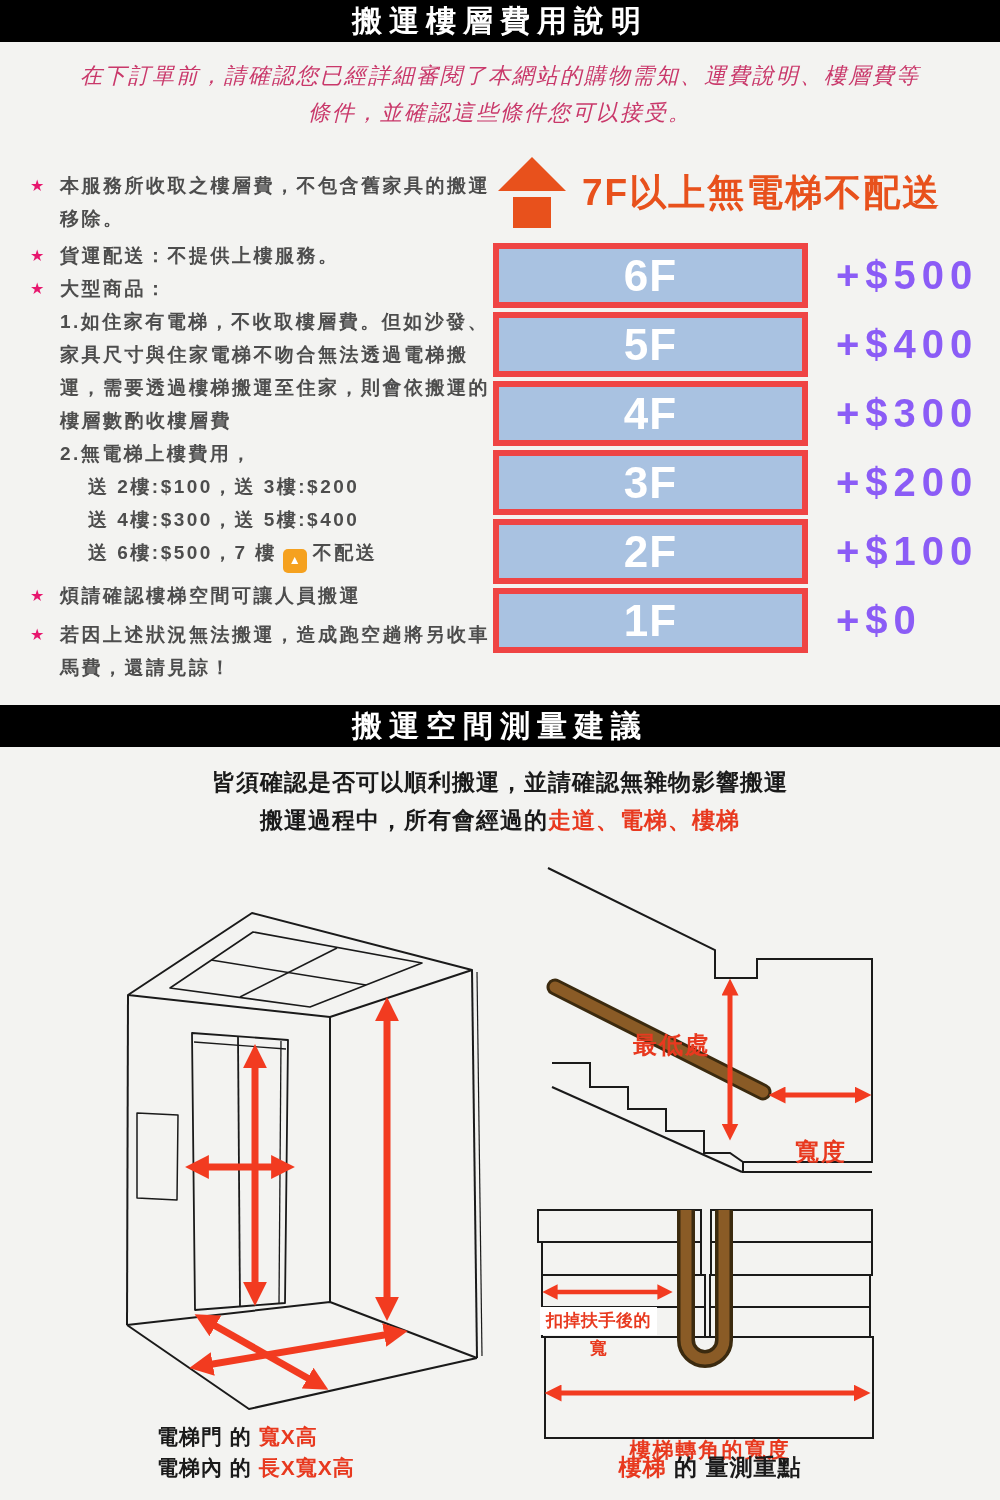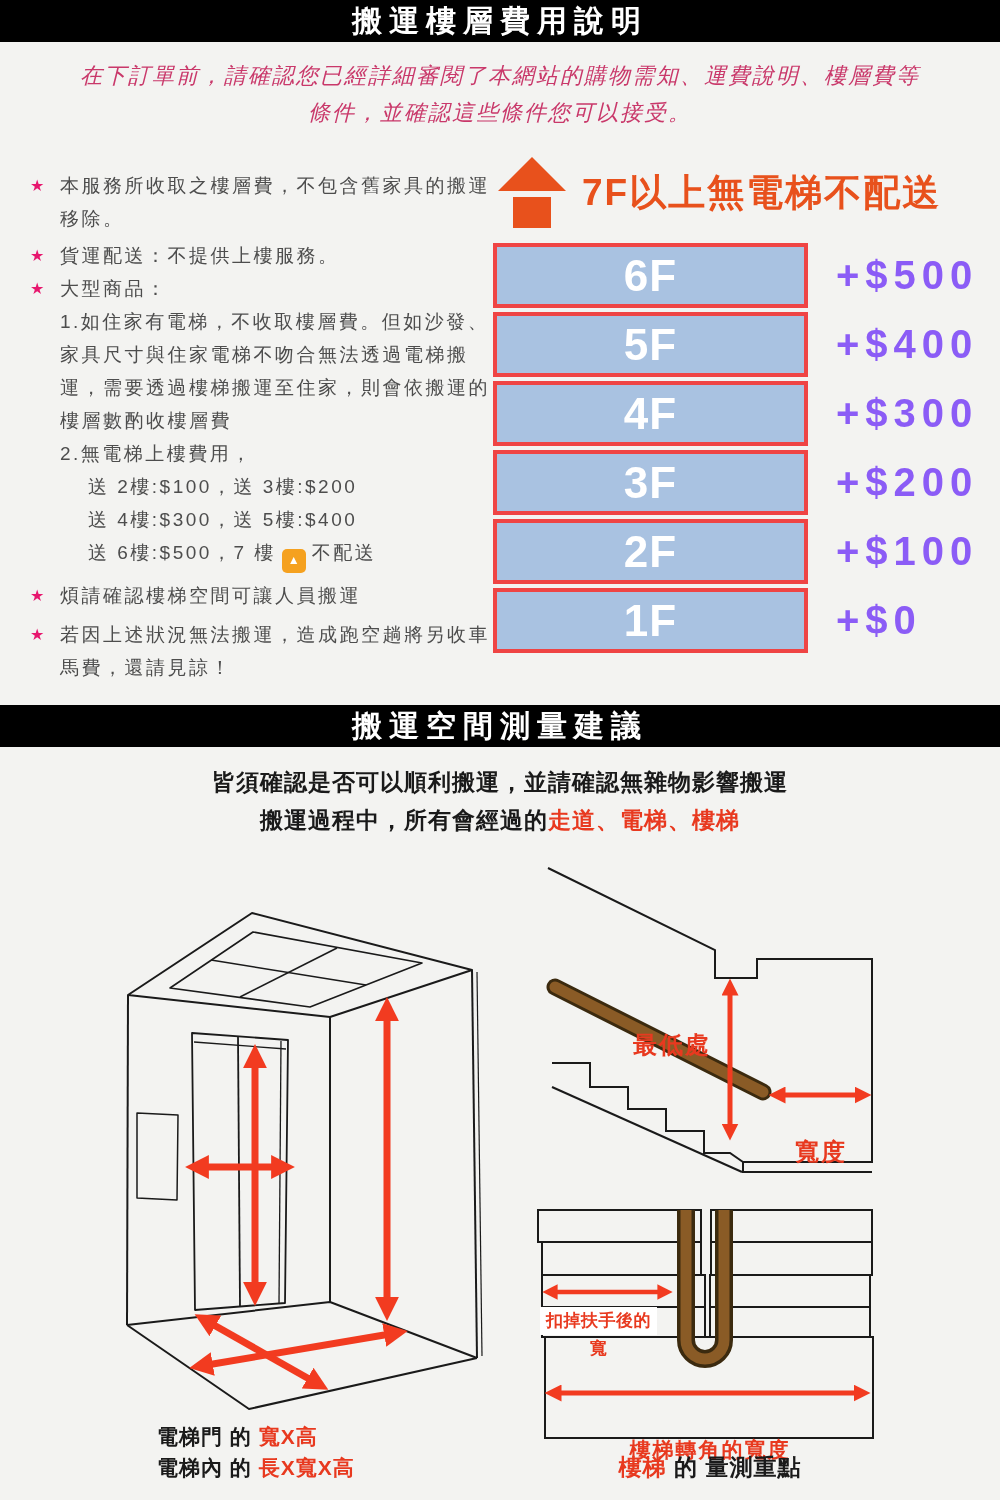--- a/index.html
+++ b/index.html
@@ -14,37 +14,37 @@
 
   
   .intro{position:absolute;top:57px;left:0;width:1000px;text-align:center;color:#c9386a;
          font-size:22px;font-weight:500;letter-spacing:2px;line-height:37px;font-style:italic;}
 
   
   .notes{position:absolute;left:30px;top:169px;width:462px;color:#4d4d4d;
          font-size:19px;letter-spacing:2.5px;line-height:33px;}
   .note{display:flex;align-items:flex-start;}
   .note .star{color:#e7176e;font-size:16px;width:30px;flex:0 0 30px;line-height:33px;}
-  .note .note-text{flex:1;}
+  .note .note-text{flex:1;font-weight:bold;}
   .note.ind1{padding-left:30px;}
   .note.ind2{padding-left:58px;}
   .note.mt4{margin-top:4px;}
   .note.mt6{margin-top:6px;}
   .tri-icon{display:inline-flex;width:24px;height:24px;background:#f5a11f;border-radius:5px;
             color:#fff;font-size:12px;align-items:center;justify-content:center;
             margin:0 6px;vertical-align:-5px;letter-spacing:0;}
 
   
   .banner{position:absolute;left:497px;top:157px;display:flex;align-items:center;}
   .banner .banner-text{margin-left:15px;color:#e8511c;font-size:37px;font-weight:bold;letter-spacing:2px;}
 
   
   .floor-table{position:absolute;left:493px;top:243px;display:flex;flex-direction:column;gap:4px;}
   .frow{display:flex;align-items:center;}
-  .fbox{width:315px;height:65px;background:#a9c2e1;border:4px solid #ef4444;box-sizing:border-box;
+  .fbox{width:315px;height:65px;background:#a9c2e1;border:6px solid #ef4444;box-sizing:border-box;
         display:flex;align-items:center;justify-content:center;
         color:#fff;font-size:44px;font-weight:bold;letter-spacing:1px;}
   .ffee{margin-left:28px;color:#8b5cf6;font-size:40px;font-weight:bold;letter-spacing:6px;}
 
   
   .measure-intro{position:absolute;top:763px;left:0;width:1000px;text-align:center;color:#1a1a1a;
                  font-size:23px;font-weight:bold;letter-spacing:1px;line-height:38px;}
   .red{color:#e8391f;}
 
   

